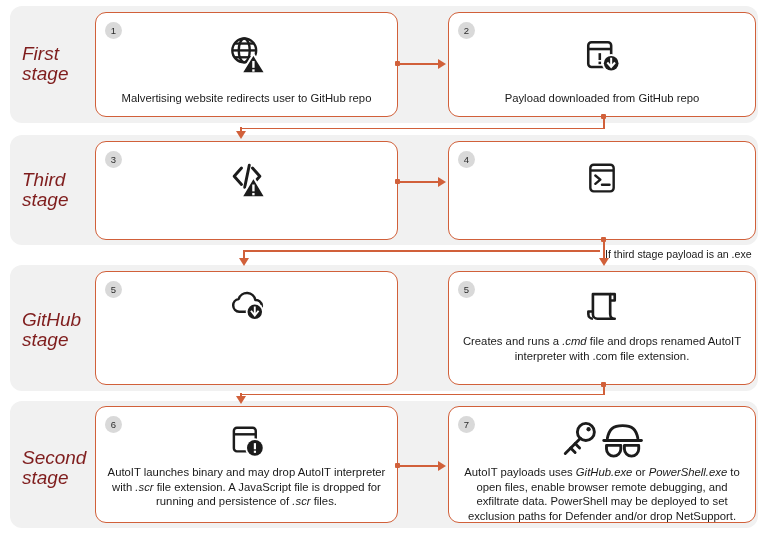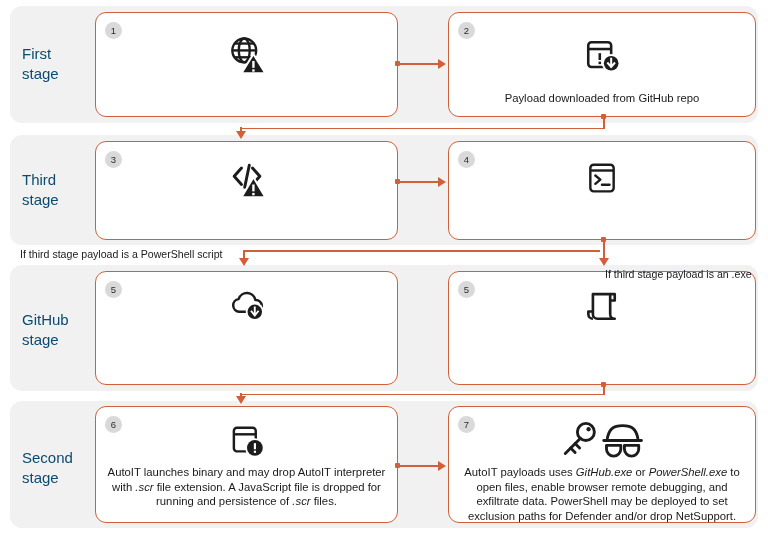--- a/index.html
+++ b/index.html
@@ -22,24 +22,25 @@
     position: absolute;
     left: 10px;
     width: 748px;
     background: #f1f1f1;
     border-radius: 12px;
   }
   .stage-label {
     position: absolute;
     left: 22px;
     width: 72px;
-    color: #0c4a6e;
-    font-size: 15px;
+    color: #7f1d1d;
+    font-size: 19px;
     line-height: 20px;
     text-align: left;
+    font-style: italic;
   }
 
   
   .card {
     position: absolute;
     background: #ffffff;
     border: 1.6px solid #d1603a;
     border-radius: 11px;
   }
   .badge {
@@ -129,20 +130,21 @@
           <ellipse cx="21" cy="19" rx="6" ry="13"></ellipse>
           <line x1="8" y1="19" x2="34" y2="19"></line>
           <line x1="10.5" y1="11.5" x2="31.5" y2="11.5"></line>
           <line x1="10.5" y1="26.5" x2="31.5" y2="26.5"></line>
         </g>
         <path d="M31 23 L44 44 L18 44 Z" fill="#1c1c1c" stroke="#ffffff" stroke-width="2.2"></path>
         <rect x="29.7" y="30.5" width="2.6" height="7.5" fill="#ffffff"></rect>
         <rect x="29.7" y="39.6" width="2.6" height="2.6" fill="#ffffff"></rect>
       </svg>
     </div>
+    <div class="card-text" style="top:78px;">Malvertising website redirects user to GitHub repo</div>
   </div>
 
   <div class="card" style="left:448px; top:12px; width:308px; height:105px;">
     <div class="badge">2</div>
     <div class="card-icon" style="top:20px; height:44px;">
       <svg width="44" height="44" viewBox="0 0 48 48">
         <g fill="none" stroke="#1c1c1c" stroke-width="2.8">
           <path d="M9 13.5a3.5 3.5 0 0 1 3.5-3.5h18a3.5 3.5 0 0 1 3.5 3.5v20a3.5 3.5 0 0 1-3.5 3.5h-18A3.5 3.5 0 0 1 9 33.5z"></path>
           <line x1="9" y1="17.5" x2="34" y2="17.5"></line>
         </g>
@@ -230,24 +232,24 @@
     <div class="badge">5</div>
     <div class="card-icon" style="top:12px; height:44px;">
       <svg width="40" height="42" viewBox="0 0 44 46">
         <g fill="none" stroke="#1c1c1c" stroke-width="2.9" stroke-linejoin="round">
           <path d="M12 10 h19 v22 a5 5 0 0 0 5 5 H17 a5 5 0 0 1 -5 -5 z"></path>
           <path d="M31 10 h5 v7 h-5"></path>
           <path d="M12 29 H7 v3 a5 5 0 0 0 5 5"></path>
         </g>
       </svg>
     </div>
-  </div>
-
-  <div class="branch-label" style="left:20px; top:248px;">If third stage payload is a PowerShell script</div>
-  <div class="branch-label" style="left:605px; top:248px;margin-top:20px;">If third stage payload is an .exe</div>
+    <div class="card-text" style="top:62px;">Creates and runs a <i>.cmd</i> file and drops renamed AutoIT interpreter with .com file extension.</div>
+  </div>
+
+  <div class="branch-label" style="left:605px; top:248px;">If third stage payload is an .exe</div>
 
   <div class="ln h" style="left:243px; top:250px; width:357px;"></div>
   <div class="ln v" style="left:243px; top:250px; height:9px;"></div>
   <div class="arw-d" style="left:238.5px; top:258px;"></div>
 
   <div class="dot" style="left:601px; top:237px;"></div>
   <div class="ln v" style="left:603px; top:240px; height:19px;"></div>
   <div class="arw-d" style="left:598.5px; top:258px;"></div>
 
   <div class="stage-band" style="top:401px; height:127px;"></div>

